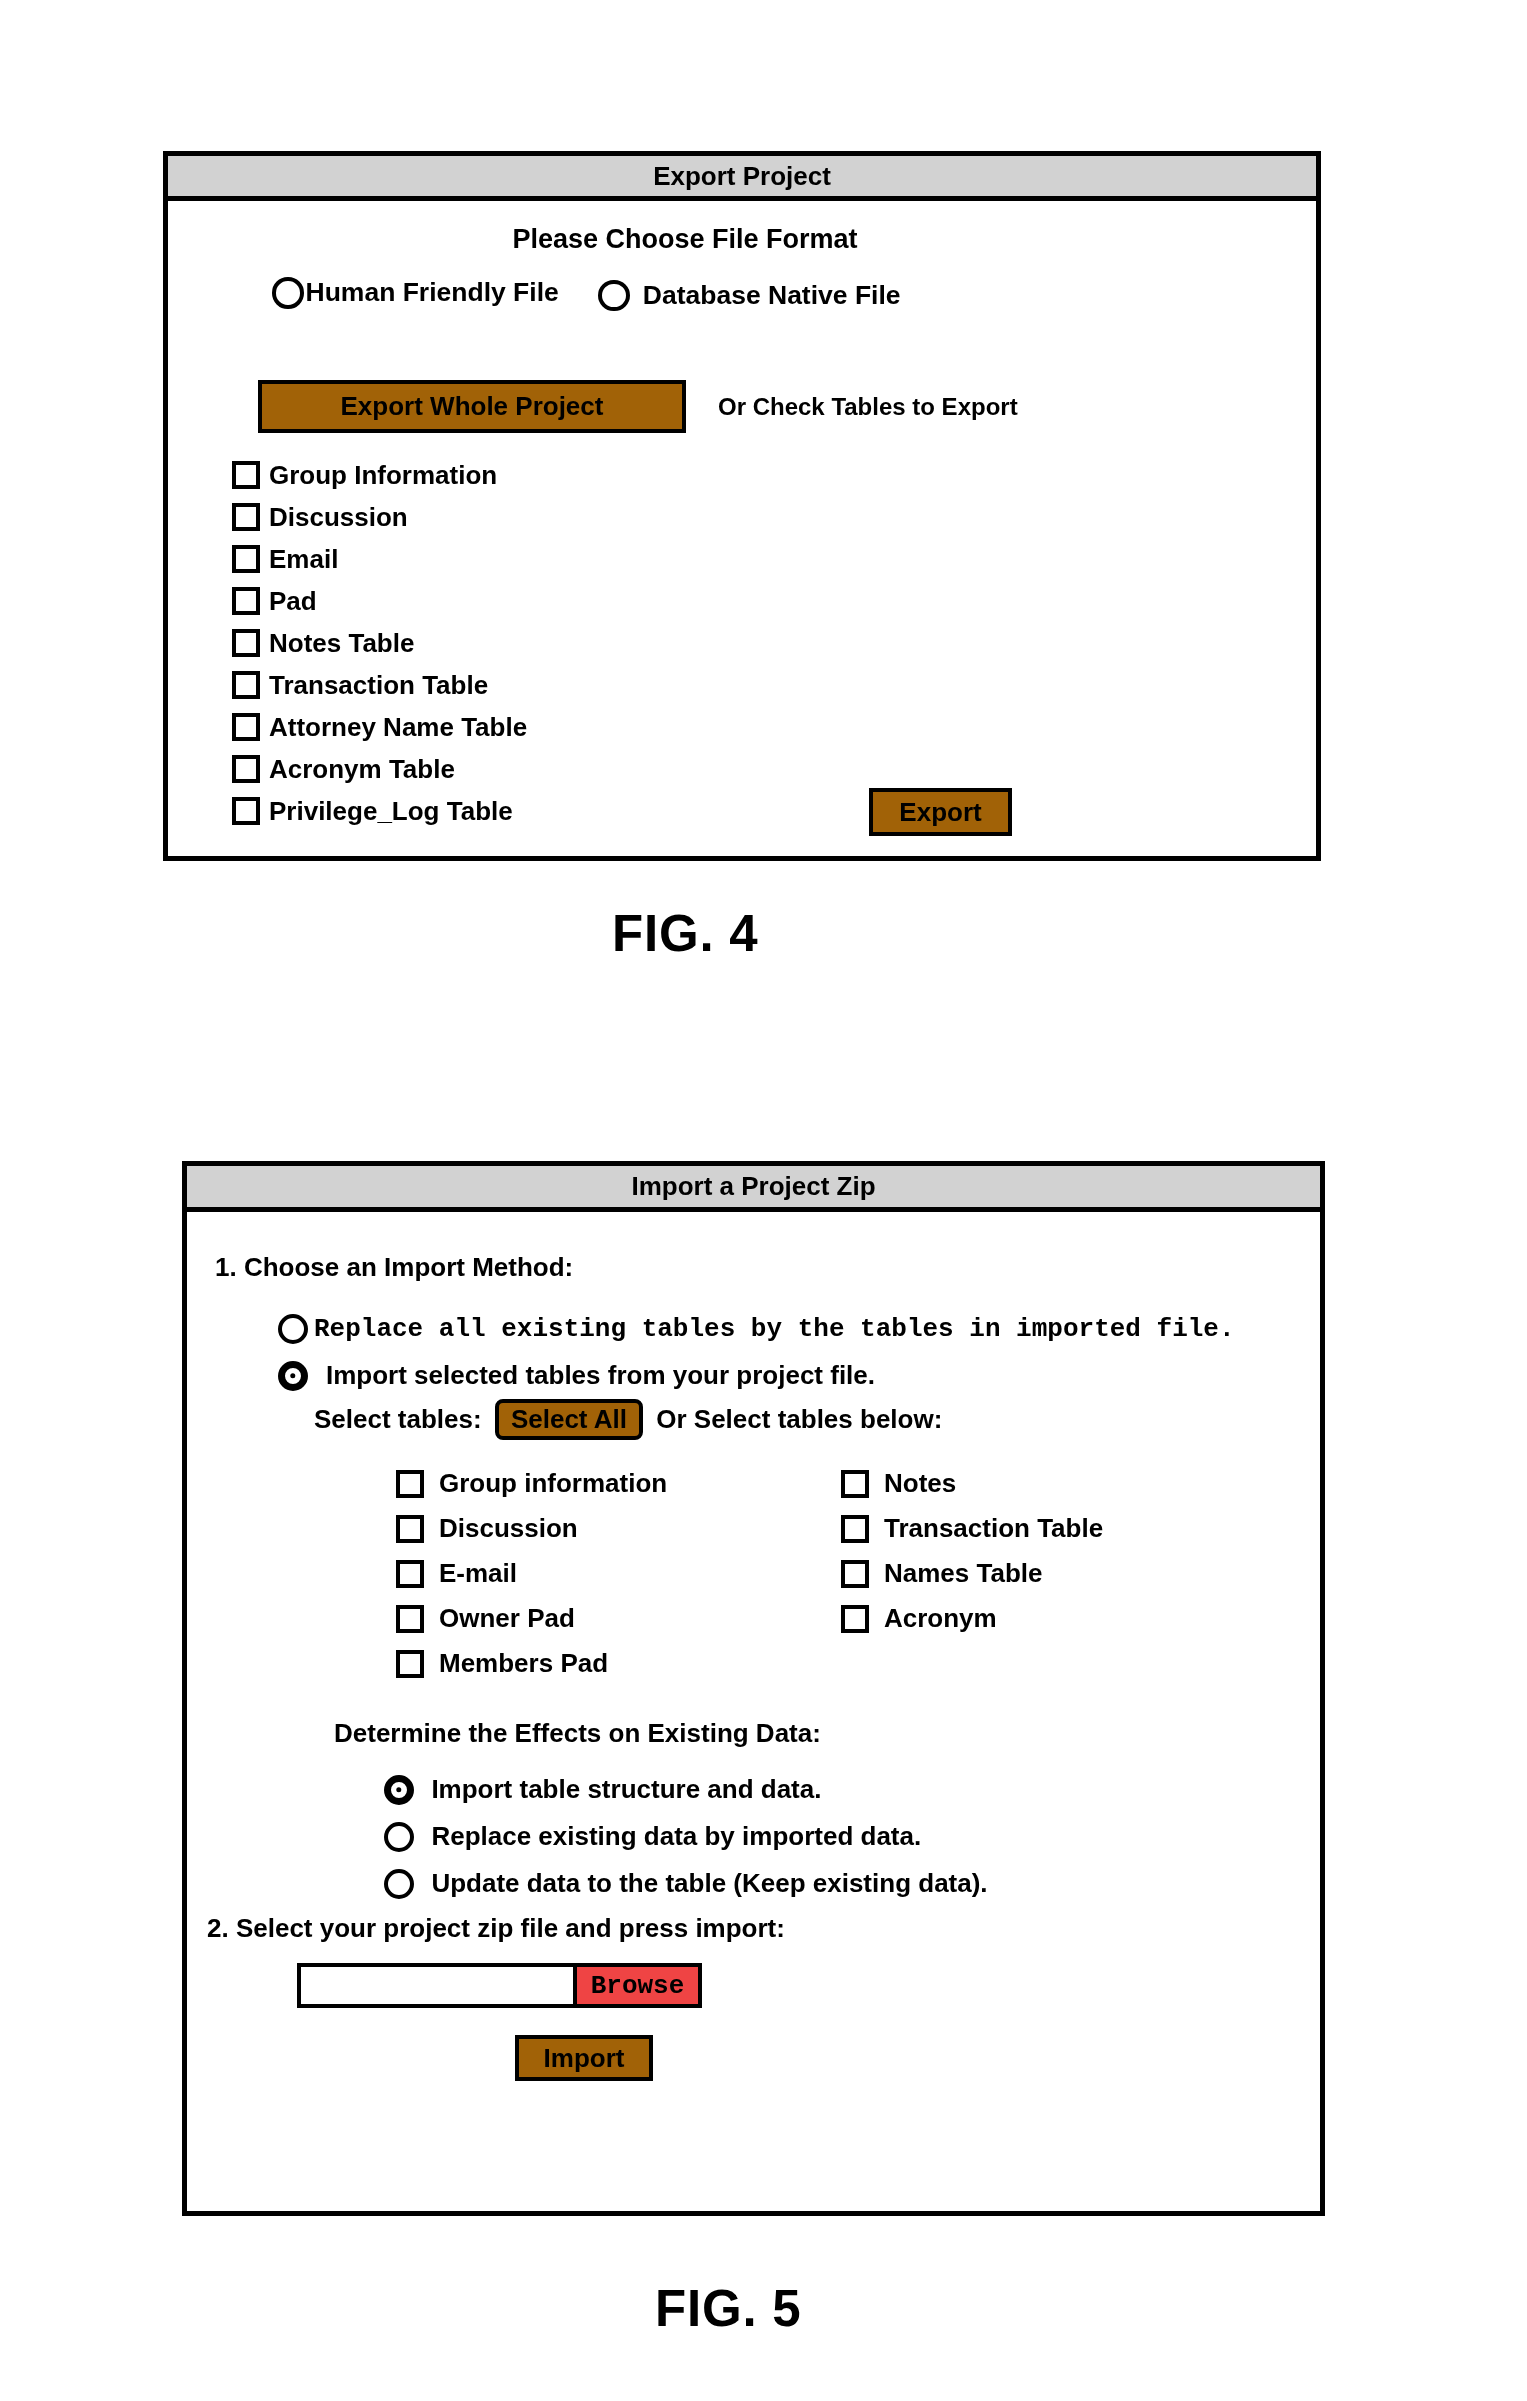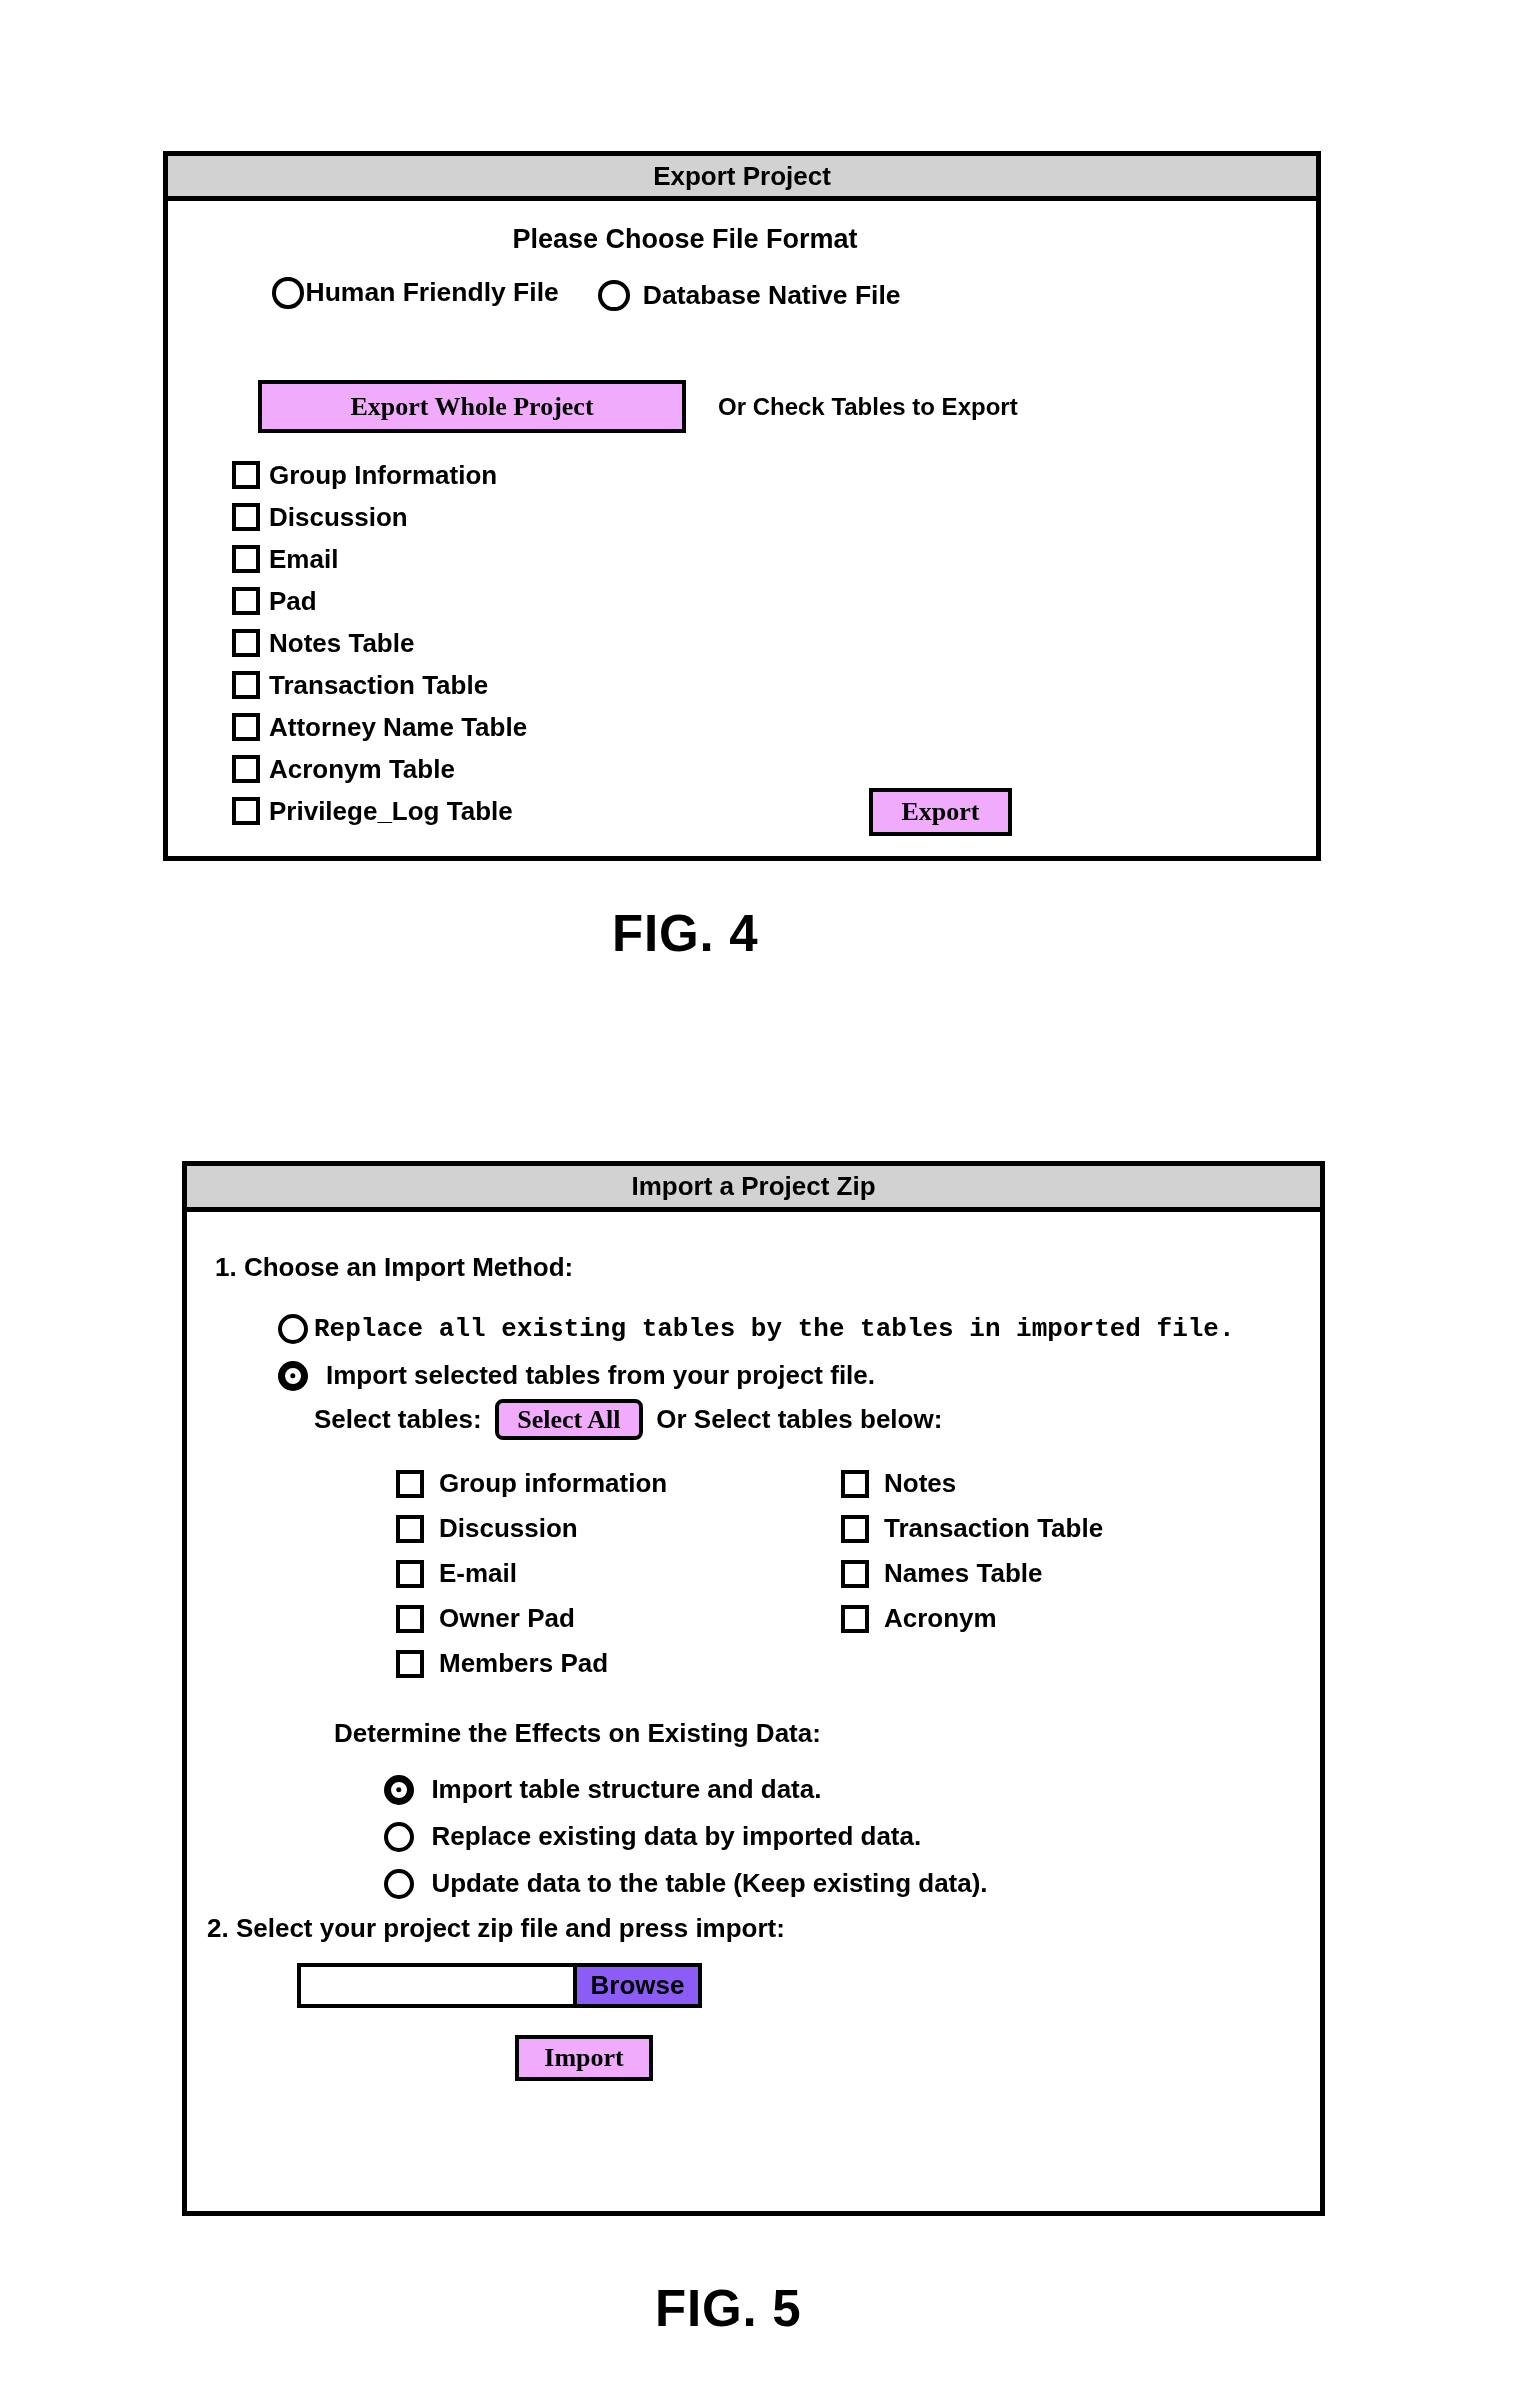--- a/index.html
+++ b/index.html
@@ -66,29 +66,29 @@
 
   .checkbox {
     display: inline-block;
     border: 4.1px solid #000000;
     box-sizing: border-box;
     background: #ffffff;
     flex: 0 0 auto;
   }
 
   .btn {
-    background: #f0abfc;
+    background: #a16207;
     border: 4.1px solid #000000;
     box-sizing: border-box;
     font-weight: bold;
     display: flex;
     align-items: center;
     justify-content: center;
     text-align: left;
-    font-family: Liberation Serif, serif;
+    font-family: Liberation Sans, sans-serif;
     color: #000;
   }
 
   .row {
     display: flex;
     align-items: center;
   }
 
   .lbl {
     font-weight: bold;
@@ -277,29 +277,29 @@
     outline: none;
     font-size: 23px;
     font-family: "Liberation Sans", sans-serif;
     padding: 0 5px;
     min-width: 0;
   }
   #fig5-browse-btn {
     flex: 0 0 auto;
     width: 121px;
     height: 100%;
-    background: #8b5cf6;
+    background: #ef4444;
     border: none;
     border-left: 4.1px solid #000;
     font-size: 26px;
     font-weight: bold;
     display: flex;
     align-items: center;
     justify-content: center;
-    font-family: Liberation Sans, sans-serif;
+    font-family: Liberation Mono, monospace;
   }
 
   #fig5-import-btn {
     position: absolute;
     left: 328px;
     top: 823px;
     width: 138px;
     height: 46px;
     font-size: 26px;
   }

